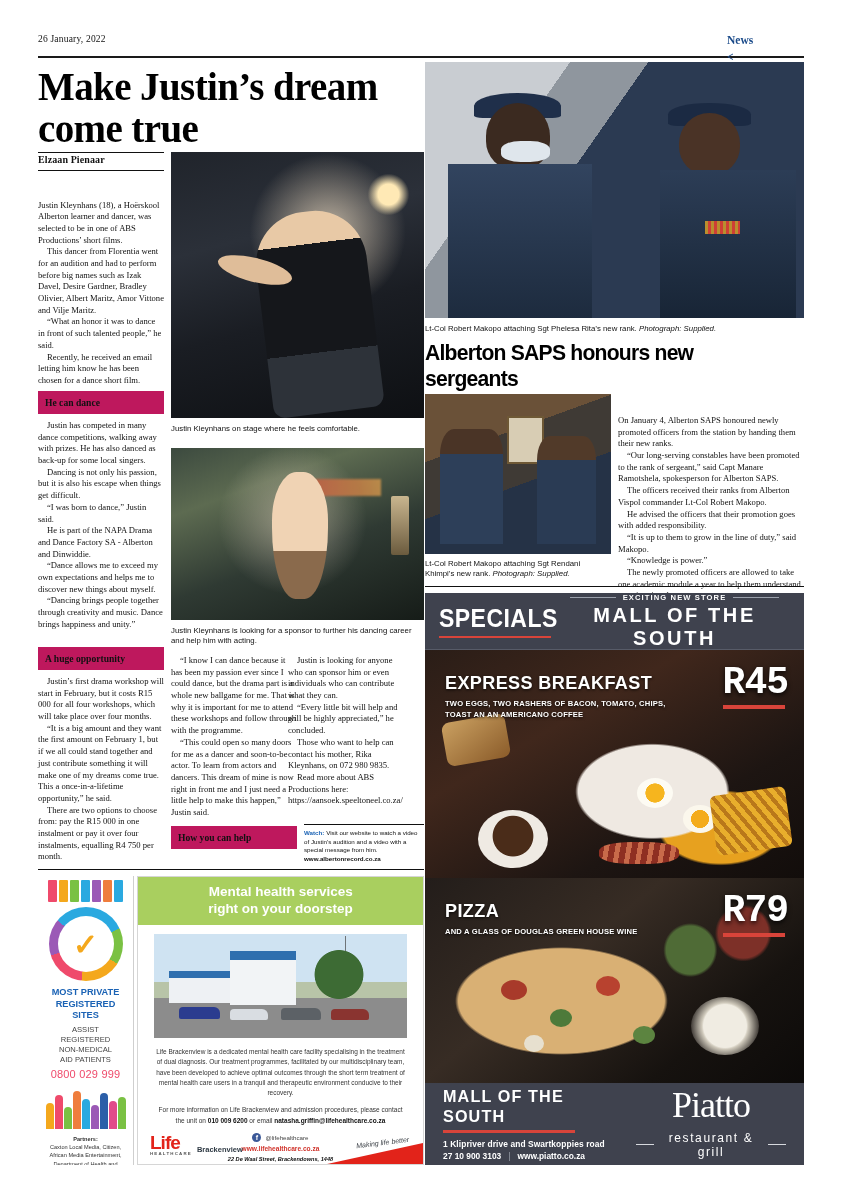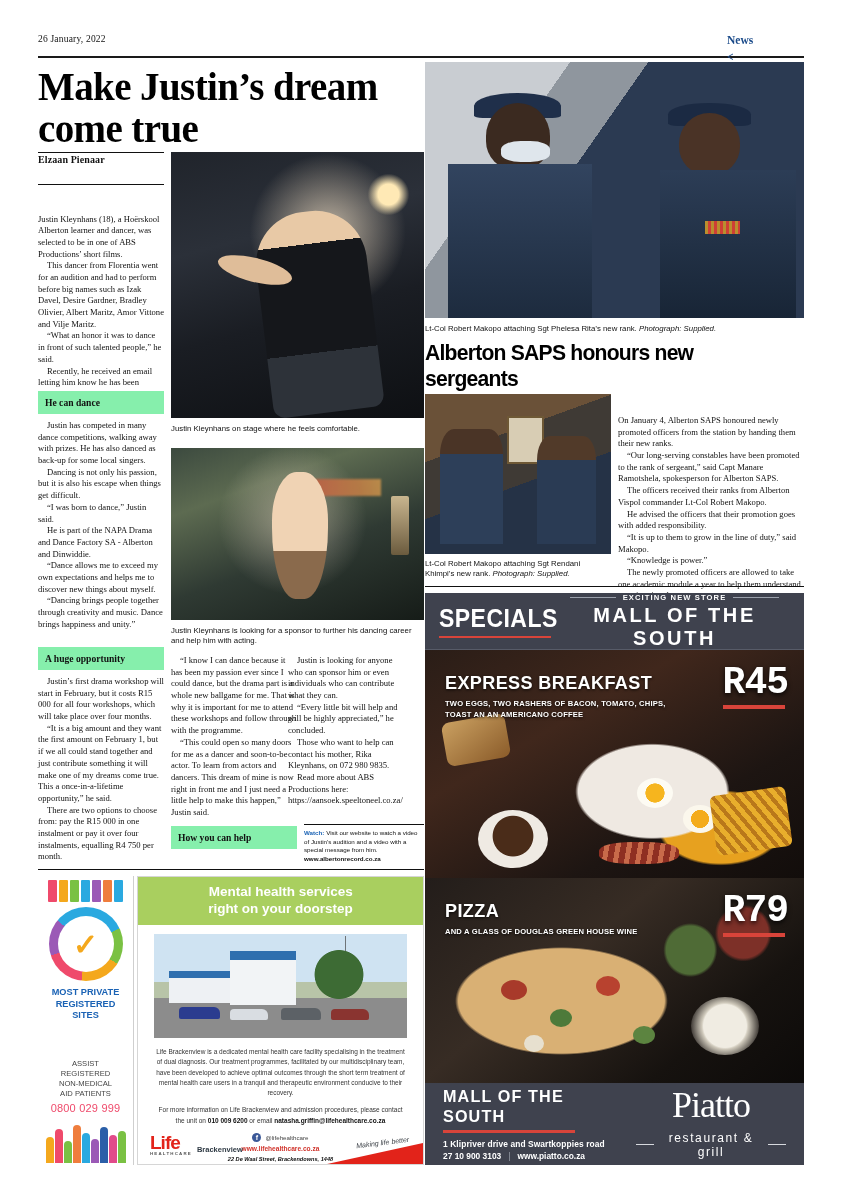--- a/index.html
+++ b/index.html
@@ -35,25 +35,25 @@
     font-size: 39px; line-height: 1.08; font-weight: bold;
     letter-spacing: -0.6px; color: #000;
   }
 
   
   .col { position: absolute; font-size: 8.6px; line-height: 1.36; color: #111; text-align: left; }
   .col p { text-indent: 9px; }
   .col p.noindent { text-indent: 0; margin-top: 29px; }
   .byline {
     font-weight: bold; font-size: 10px; letter-spacing: .1px;
-    border-bottom: 1.6px solid #111; padding-bottom: 17px; margin-bottom: 5px;
+    border-bottom: 1.6px solid #111; padding-bottom: 3px; margin-bottom: 5px;
   }
   .topline { border-top: 1.6px solid #111; }
   .subhead {
-    background: #86efac; font-weight: bold; font-size: 9.6px;
+    background: #be185d; font-weight: bold; font-size: 9.6px;
     padding: 5px 7px; margin: 7px 0 6px 0;
   }
 
   #col1 { left: 38px; top: 152px; width: 126px; }
   #col1b { left: 38px; top: 384px; width: 126px; }
   #col1c { left: 38px; top: 640px; width: 126px; }
 
   #col2 { left: 171px; top: 655px; width: 126px; }
   #col3 { left: 288px; top: 655px; width: 120px; }
 
@@ -365,21 +365,21 @@
   }
   .vacc-badge .inner {
     width: 56px; height: 56px; border-radius: 50%; background: #fff;
     display: flex; align-items: center; justify-content: center;
     color: #f4a81d; font-size: 30px; font-weight: bold;
   }
   .vacc-t1 {
     color: #1b63b5; font-size: 9.2px; font-weight: bold; line-height: 1.25;
     padding: 2px 4px 0;
   }
-  .vacc-t2 { color: #444; font-size: 7.6px; line-height: 1.35; padding: 3px 4px 0; margin-top: 34px; }
+  .vacc-t2 { color: #444; font-size: 7.6px; line-height: 1.35; padding: 3px 4px 0; }
   .vacc-phone {
     color: #ef4a6b; font-size: 11px; font-weight: normal; letter-spacing: .2px;
     padding-top: 2px;
   }
   .vacc-hands { display: flex; justify-content: center; align-items: flex-end; gap: 1px; height: 44px; margin-top: 5px; }
   .vacc-hands i { display: block; width: 8px; border-radius: 4px 4px 0 0; }
   .vacc-partners {
     font-size: 5.6px; color: #333; line-height: 1.5; padding: 6px 5px 0;
   }
   .vacc-partners b { display: block; }

